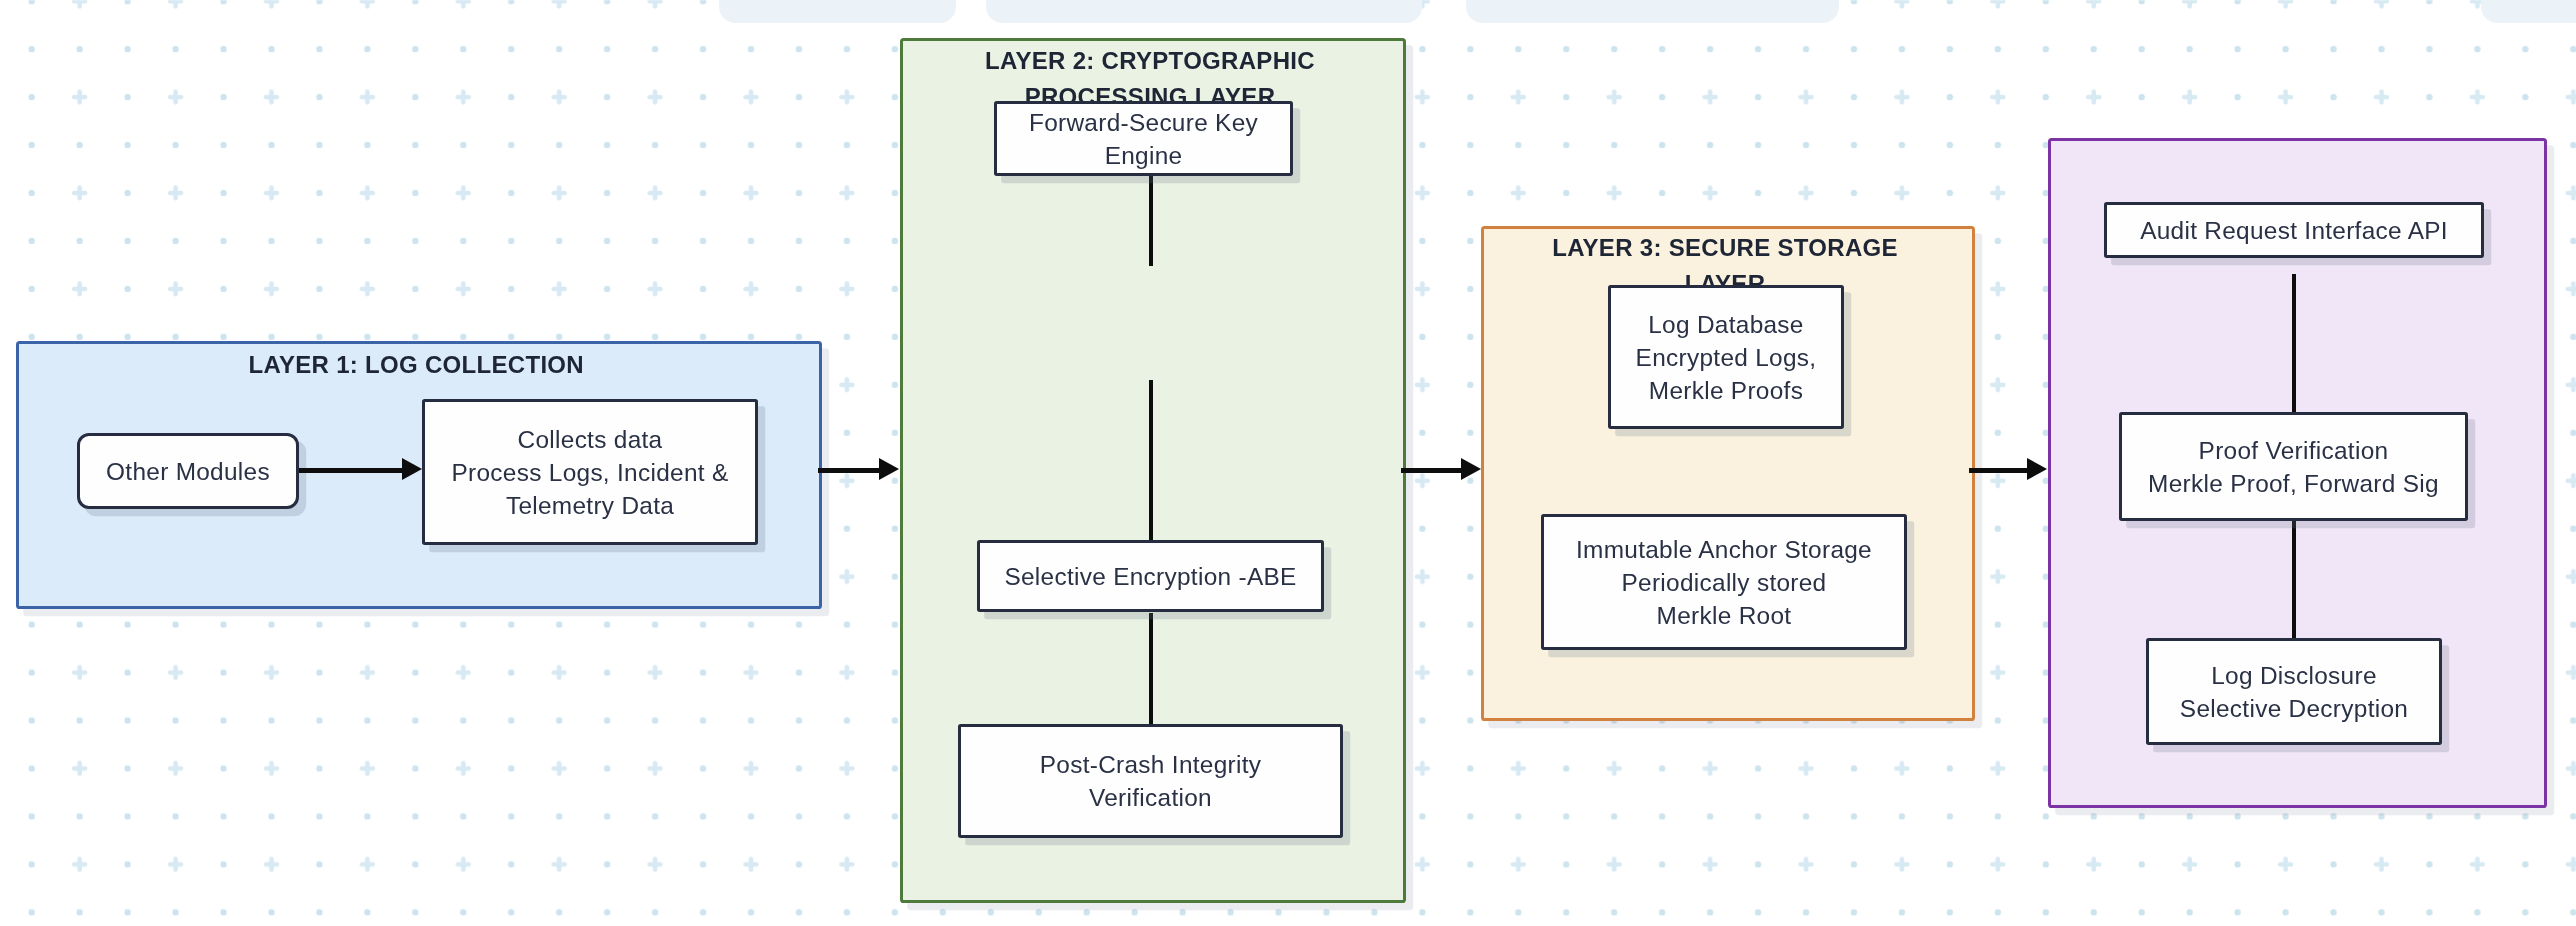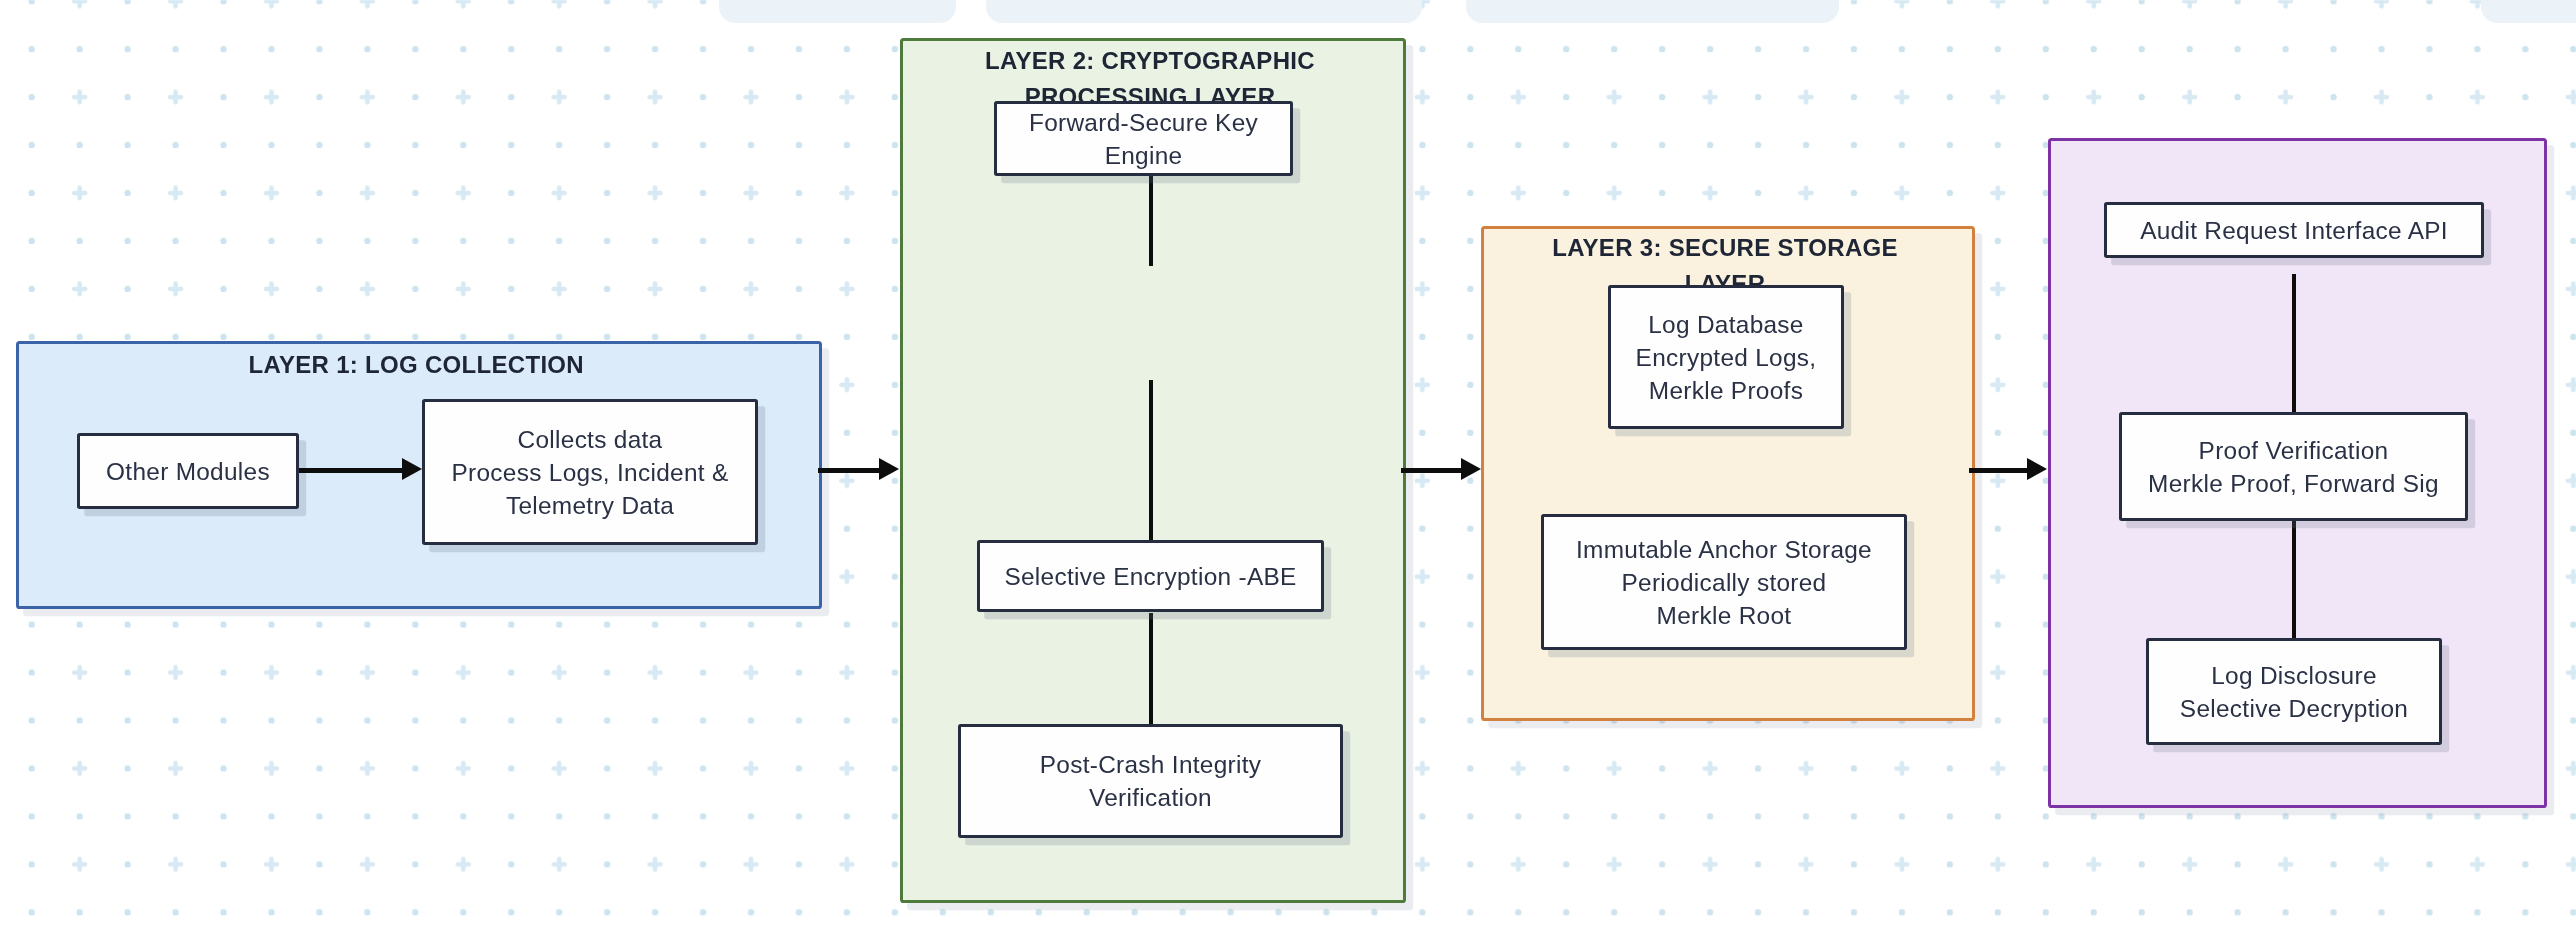--- a/index.html
+++ b/index.html
@@ -83,21 +83,21 @@
   <div class="layer-title" style="left:1481px;top:230px;width:488px;">LAYER 3: SECURE STORAGE
 LAYER</div>
 
   <div class="vline" style="left:1149px;top:176px;height:90px;"></div>
   <div class="vline" style="left:1149px;top:380px;height:160px;"></div>
   <div class="vline" style="left:1149px;top:613px;height:111px;"></div>
 
   <div class="vline" style="left:2292px;top:274px;height:138px;"></div>
   <div class="vline" style="left:2292px;top:520px;height:118px;"></div>
 
-  <div class="node" style="left:77px;top:433px;width:222px;height:76px;">
+  <div class="node" style="left:77px;top:433px;width:222px;height:76px;border-radius:12px;">
     <span class="node-label">Other Modules</span>
   </div>
   <div class="node" style="left:422px;top:399px;width:336px;height:146px;">
     <span class="node-label">Collects data
 Process Logs, Incident &amp;
 Telemetry Data</span>
   </div>
 
   <div class="node" style="left:970px;top:101px;width:299px;height:75px;margin-left:24px;">
     <span class="node-label">Forward-Secure Key Engine</span>

